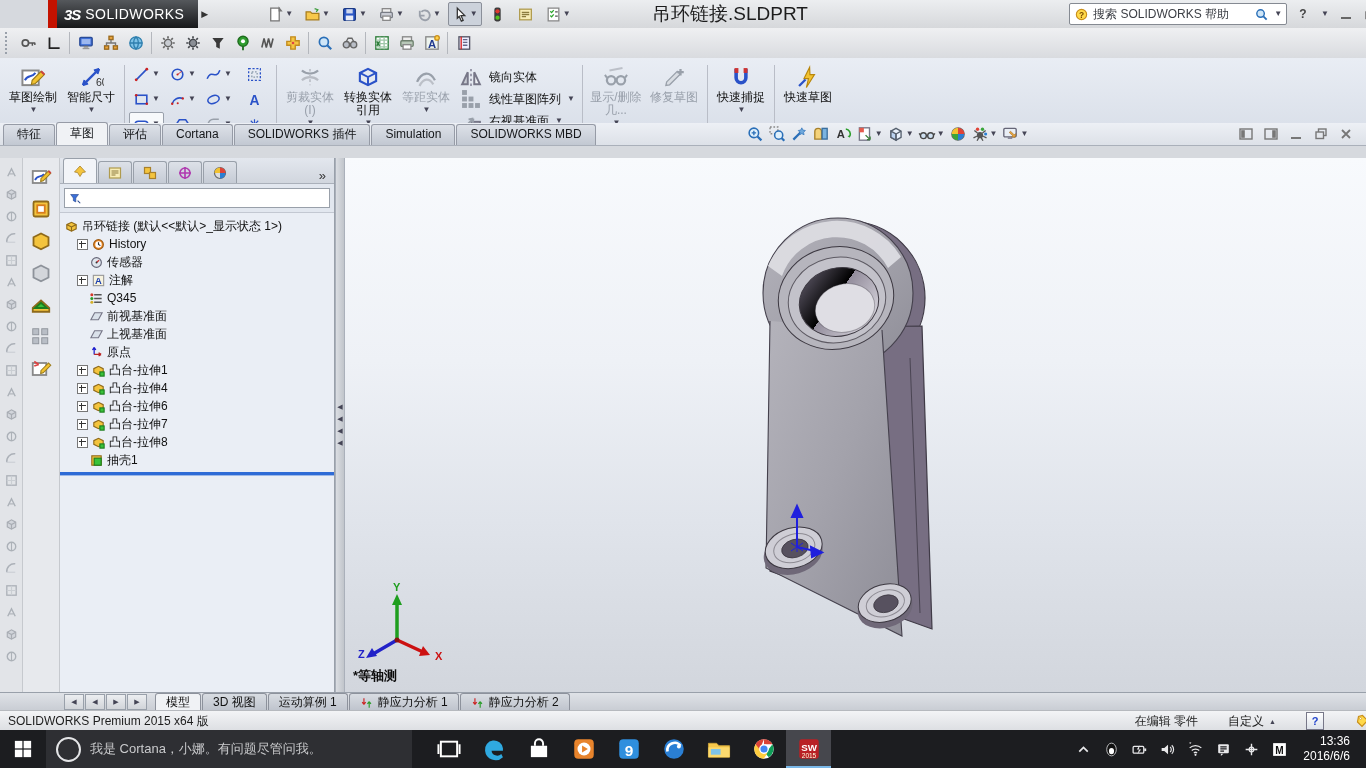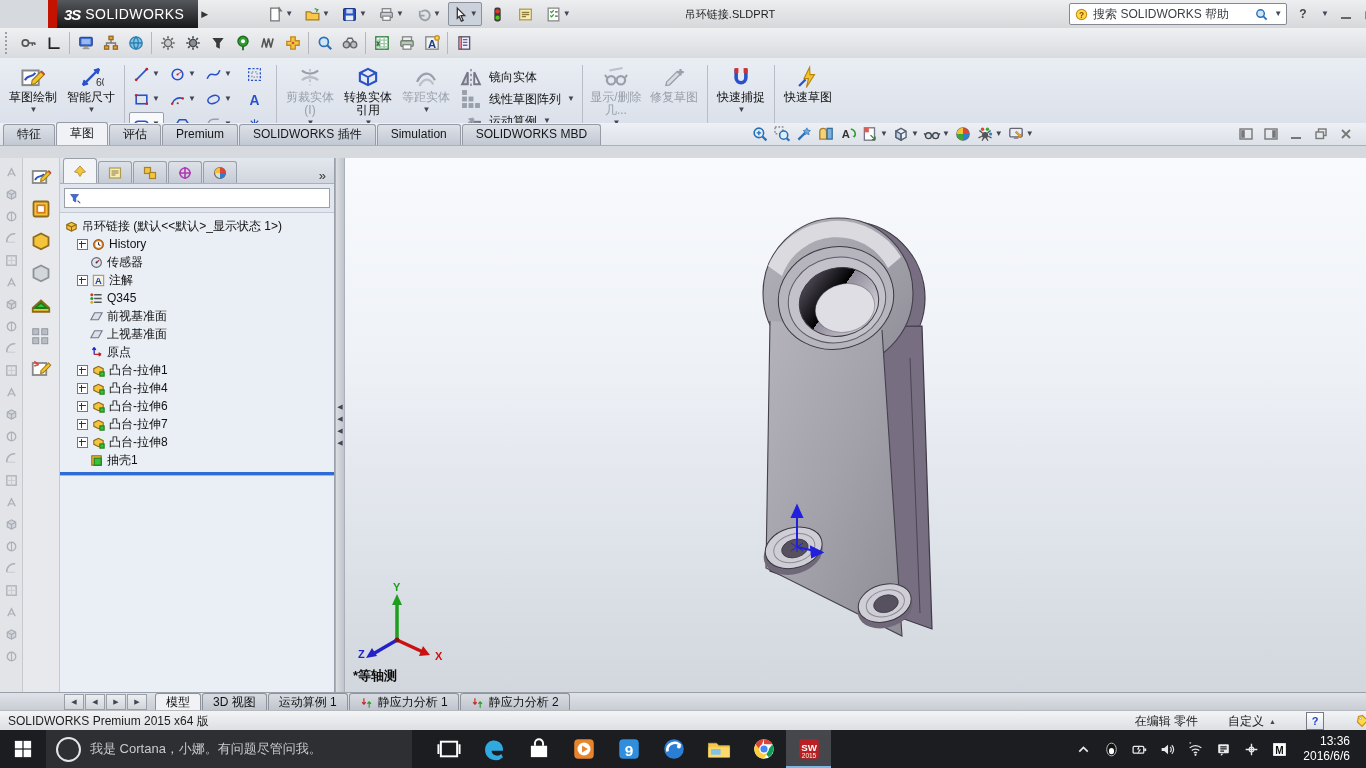--- a/index.html
+++ b/index.html
@@ -13,21 +13,21 @@
   .redtab{width:9px;height:28px;background:#c41200;flex:none}
   .logo{height:28px;background:linear-gradient(#55585c,#17181a);color:#fff;display:flex;align-items:center;
         padding:0 14px 0 7px;gap:5px;flex:none}
   .logo .mark{font-weight:bold;font-style:italic;font-size:15px;letter-spacing:-1px}
   .logo .word{font-weight:normal;font-size:14px;letter-spacing:.4px}
   .menu-arrow{color:#333;font-size:9px;margin-left:3px}
   .qa{display:flex;align-items:center;margin-left:55px;gap:3px;position:relative;z-index:2}
   .qbtn{display:flex;align-items:center;height:22px;padding:0 3px;border-radius:2px;border:1px solid transparent}
   .qbtn.pressed{background:#ccd2db;border:1px solid #8a8f99}
   .title-center{position:absolute;left:300px;right:300px;top:0;height:28px;line-height:28px;text-align:center;
-                font-size:11px;color:#1c1c1c;pointer-events:none}
+                font-size:19px;color:#1c1c1c;pointer-events:none}
   .tb-right{margin-left:auto;display:flex;align-items:center;gap:8px;padding-right:8px;position:relative;z-index:2}
   .searchbox{display:flex;align-items:center;width:208px;height:20px;background:#fff;border:1px solid #858a92;
              border-radius:2px;padding:0 4px;gap:4px}
   .searchbox .ph{color:#3c3f45;font-size:12px;flex:1;white-space:nowrap;overflow:hidden}
   .winbtns{display:flex;gap:9px;align-items:center}
   
   .toolbar2{position:absolute;top:28px;left:0;width:1366px;height:30px;display:flex;align-items:center;
             background:linear-gradient(#eff0f2,#d9dbdf);border-bottom:1px solid #b2b5ba;padding-left:3px}
   .handle{width:4px;height:22px;border-left:2px dotted #99a0aa;margin:0 5px 0 2px;flex:none}
   .t2{width:25px;height:25px;display:flex;align-items:center;justify-content:center;border-radius:2px}
@@ -530,21 +530,21 @@
         <span class="lbl">线性草图阵列</span>
           <span class="dd">▼</span>
       </div>
       <div class="midrow">
         <span>
             <svg class="ic" width="26" height="26" viewBox="0 0 16 16" fill="none" stroke-width="1.2">
               <rect x="8.5" y="8.5" width="5" height="5" fill="#c8ccd4" stroke="#778"></rect>
               <path d="M3.5 12.5 L9.5 6.5 M9.5 6.5 l-3 .5 M9.5 6.5 l-.5 3" stroke="#99a0aa" fill="none"></path>
             </svg>
           </span>
-        <span class="lbl">运动算例</span>
+        <span class="lbl">右视基准面</span>
           <span class="dd">▼</span>
       </div>
     </div>
     <div class="rsep"></div>
     <div class="bigbtn dis">
       <span>
           <svg class="ic" width="26" height="26" viewBox="0 0 16 16" fill="none" stroke-width="1.2">
             <circle cx="5" cy="10" r="2.6" fill="none" stroke="#99a0aa" stroke-width="1.4"></circle>
             <circle cx="11" cy="10" r="2.6" fill="none" stroke="#99a0aa" stroke-width="1.4"></circle>
             <path d="M7.6 10 h.9 M2.4 8.5 l-1.2-1.8 M13.6 8.5 l1.2-1.8" stroke="#99a0aa"></path>
@@ -586,21 +586,21 @@
       <span class="lbl">快速草图</span>
     </div>
   </div>
 
   <div class="cmdtabs">
     <span style="width:3px"></span>
     <span id="cmd-tabs" style="display:flex;align-items:flex-end">
         <span class="ctab">特征</span>
         <span class="ctab active">草图</span>
         <span class="ctab">评估</span>
-        <span class="ctab">Premium</span>
+        <span class="ctab">Cortana</span>
         <span class="ctab">SOLIDWORKS 插件</span>
         <span class="ctab">Simulation</span>
         <span class="ctab">SOLIDWORKS MBD</span>
       </span>
     <div class="hud" id="hud">
         <span class="hudbtn">
           <svg class="ic" width="18" height="18" viewBox="0 0 16 16" fill="none" stroke-width="1.2">
             <circle cx="7" cy="7" r="4.2" fill="#dff0fc" stroke="#2a6fb8" stroke-width="1.4"></circle>
             <path d="M5 7 h4 M7 5 v4" stroke="#2a6fb8"></path>
             <path d="M10.2 10.2 L13.7 13.7" stroke="#2a6fb8" stroke-width="2"></path>

